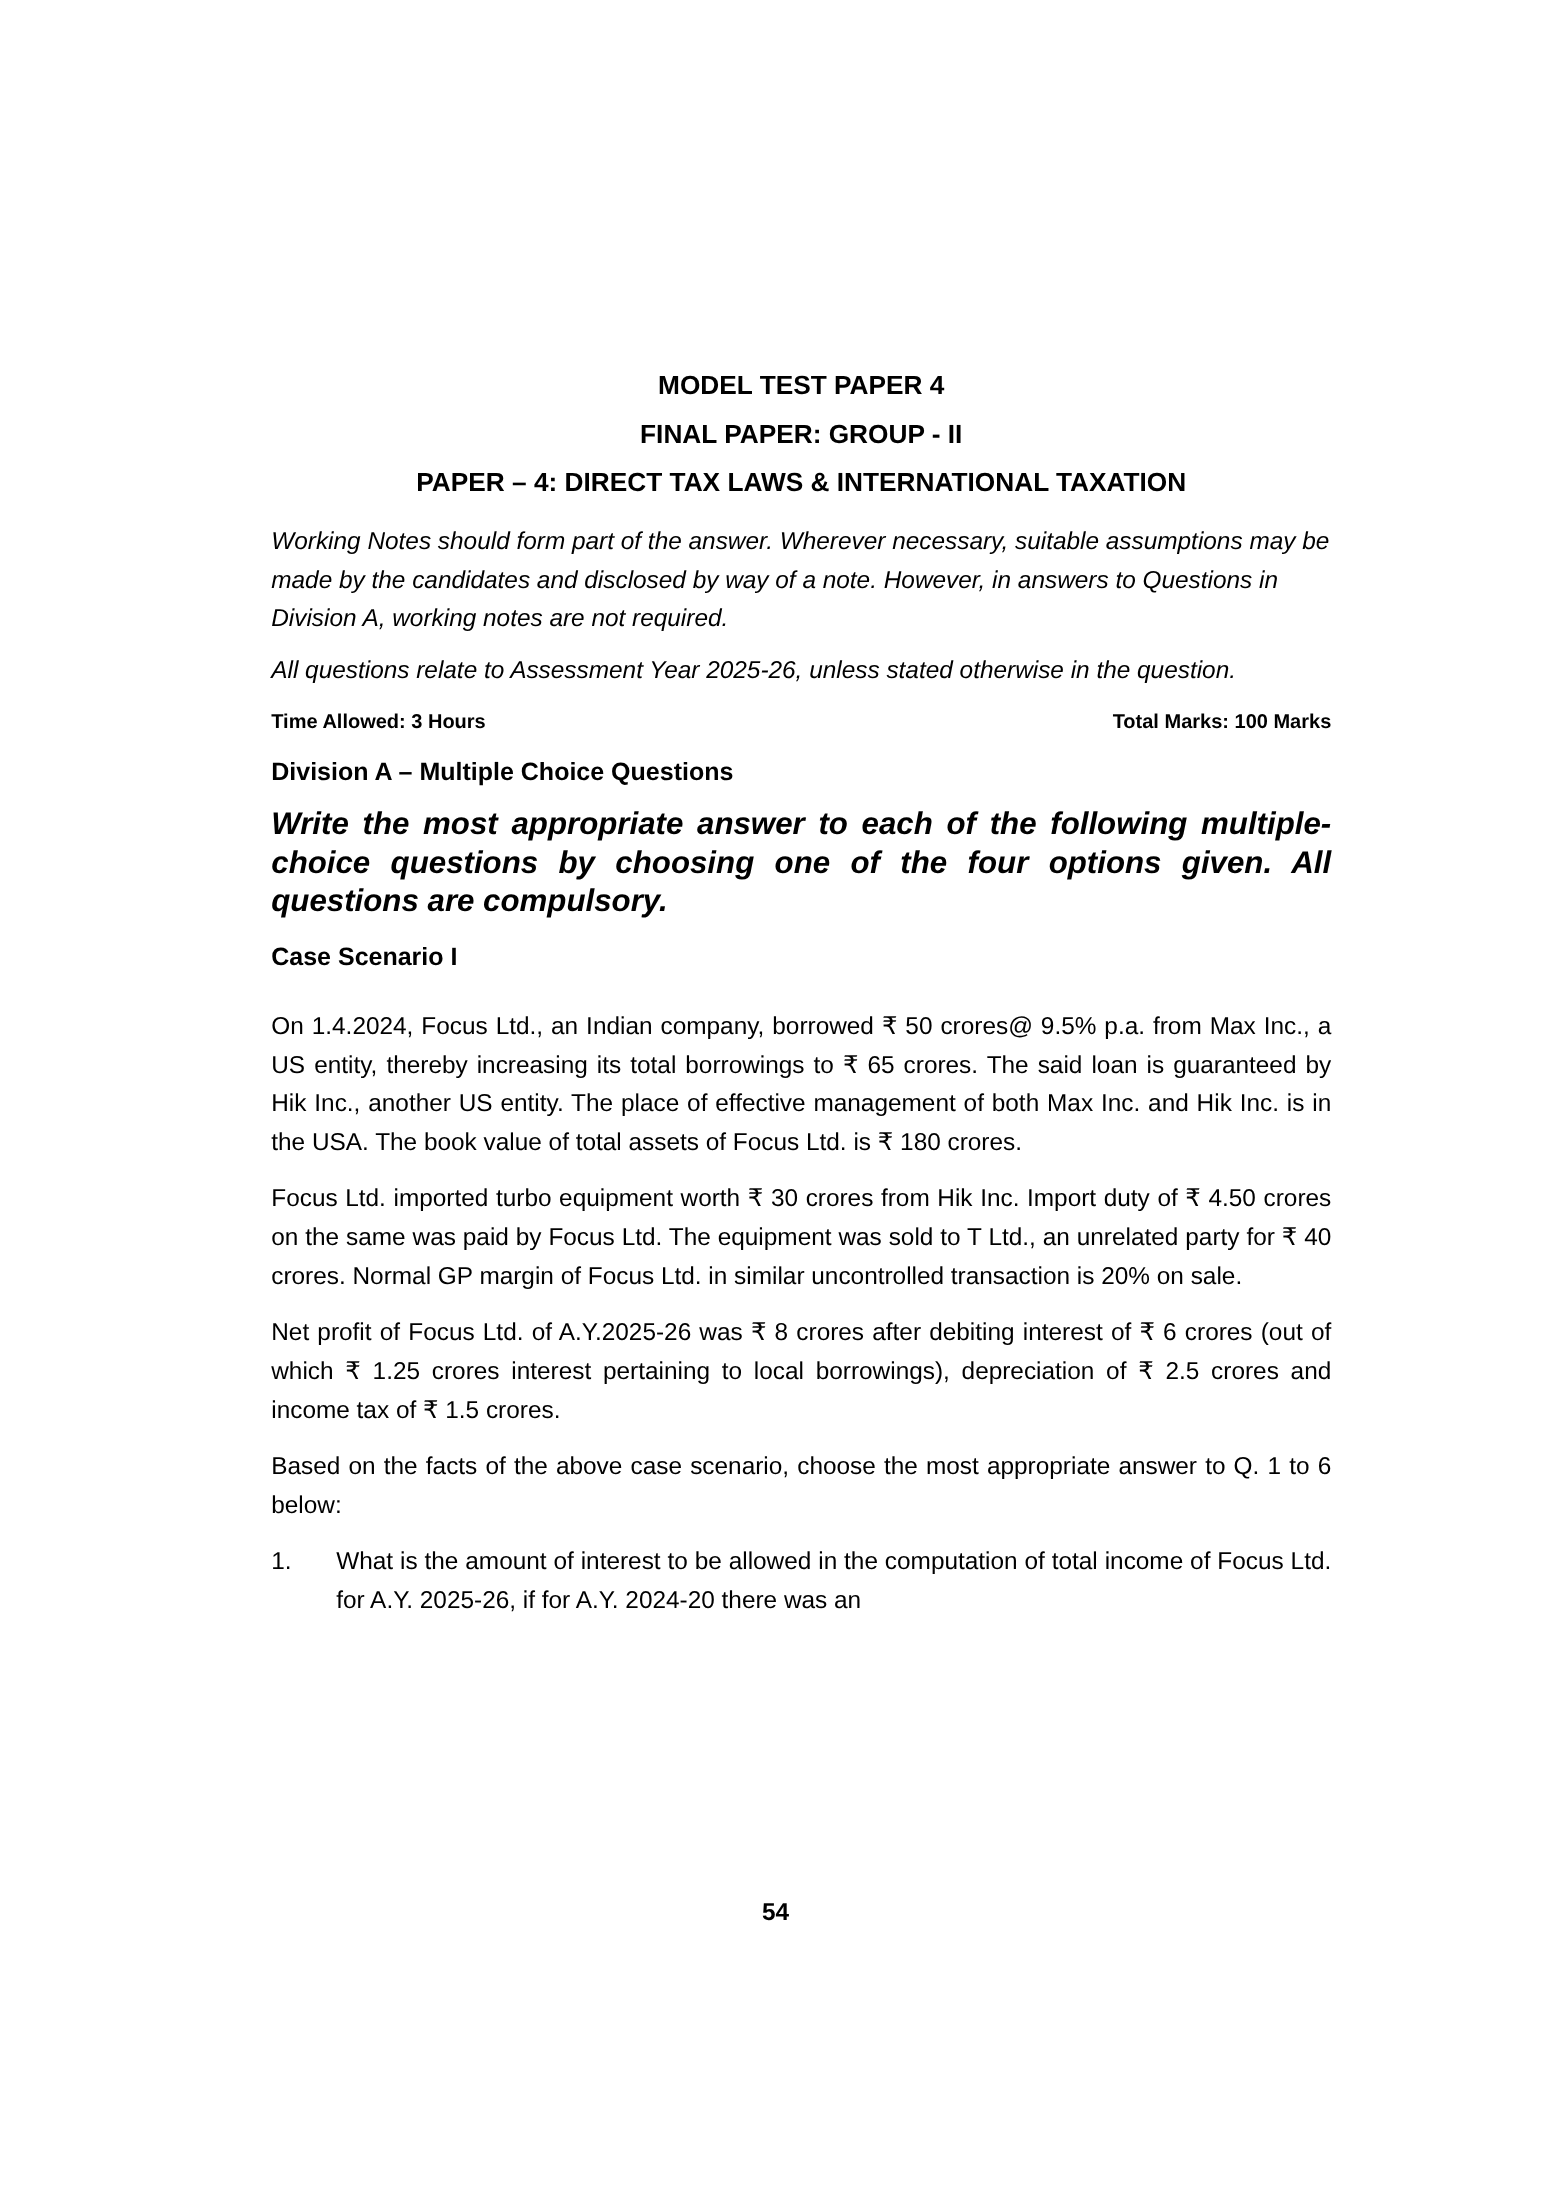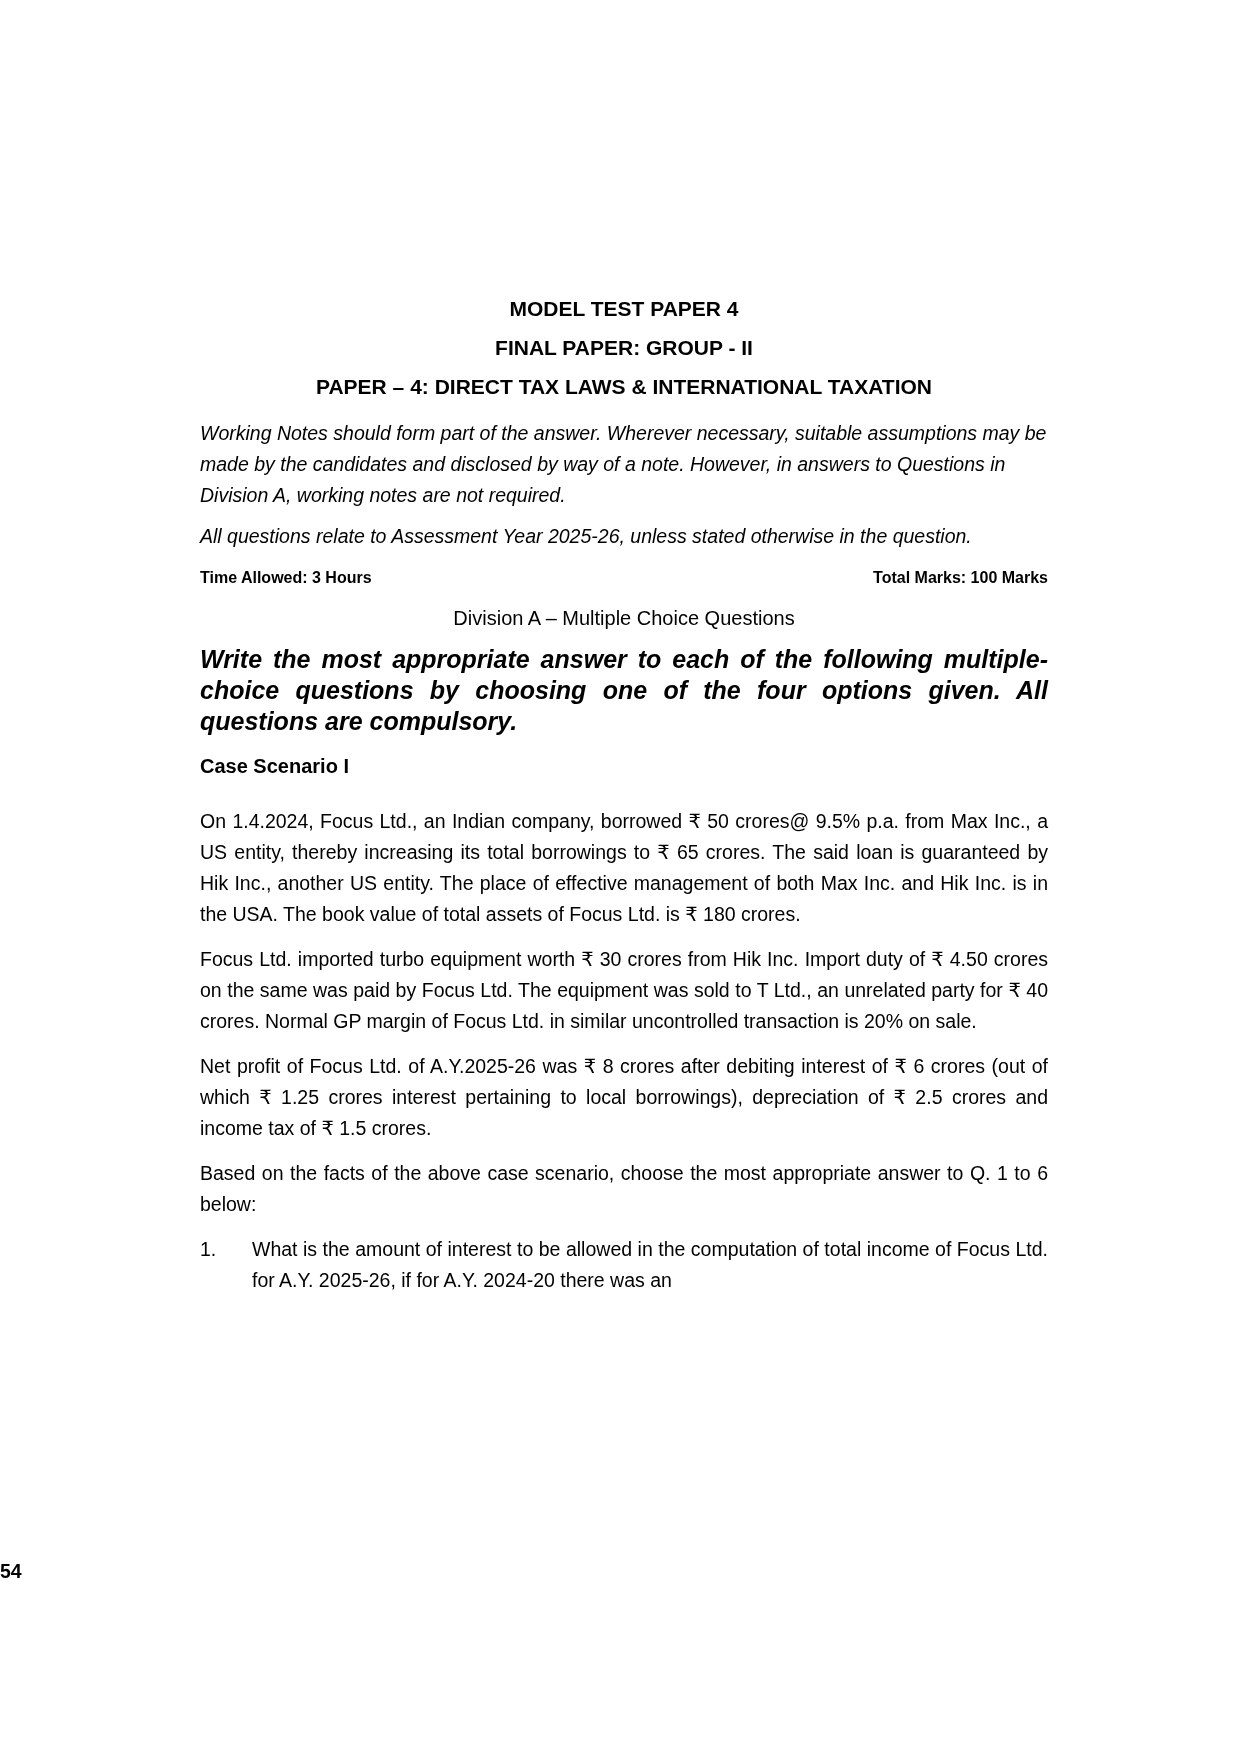--- a/index.html
+++ b/index.html
@@ -12,21 +12,21 @@
     width: 1241px;
     height: 1754px;
     background: #ffffff;
     font-family: "Liberation Sans", "DejaVu Sans", sans-serif;
     color: #000000;
     margin: 0 auto;
     overflow: hidden;
   }
   .content {
     position: absolute;
-    left: 200px;
+    left: 217px;
     top: 292px;
     width: 848px;
   }
   .doc-title {
     font-weight: bold;
     font-size: 21px;
     line-height: 34px;
     text-align: center;
     margin: 0 0 5px 0;
   }
@@ -42,24 +42,23 @@
   }
   .meta-row {
     display: flex;
     justify-content: space-between;
     font-weight: bold;
     font-size: 16px;
     line-height: 31px;
     margin-top: 10px;
   }
   .division-heading {
-    font-weight: normal;
+    font-weight: bold;
     font-size: 20px;
     line-height: 31px;
-    text-align: center;
     margin: 10px 0 0 0;
   }
   .division-instruction {
     font-weight: bold;
     font-style: italic;
     font-size: 25px;
     line-height: 31px;
     text-align: justify;
     margin: 10px 0 0 0;
   }
@@ -88,24 +87,24 @@
   .q-number {
     flex: 0 0 52px;
     text-align: left;
   }
   .q-text {
     flex: 1 1 auto;
     text-align: justify;
   }
   .page-number {
     position: absolute;
-    top: 1556px;
+    top: 1515px;
     left: 0;
     width: 100%;
-    text-align: left;
+    text-align: center;
     font-weight: bold;
     font-size: 19.5px;
     line-height: 31px;
   }
 </style>
 </head>
 <body>
 
 <div class="page">
   <div class="content">

